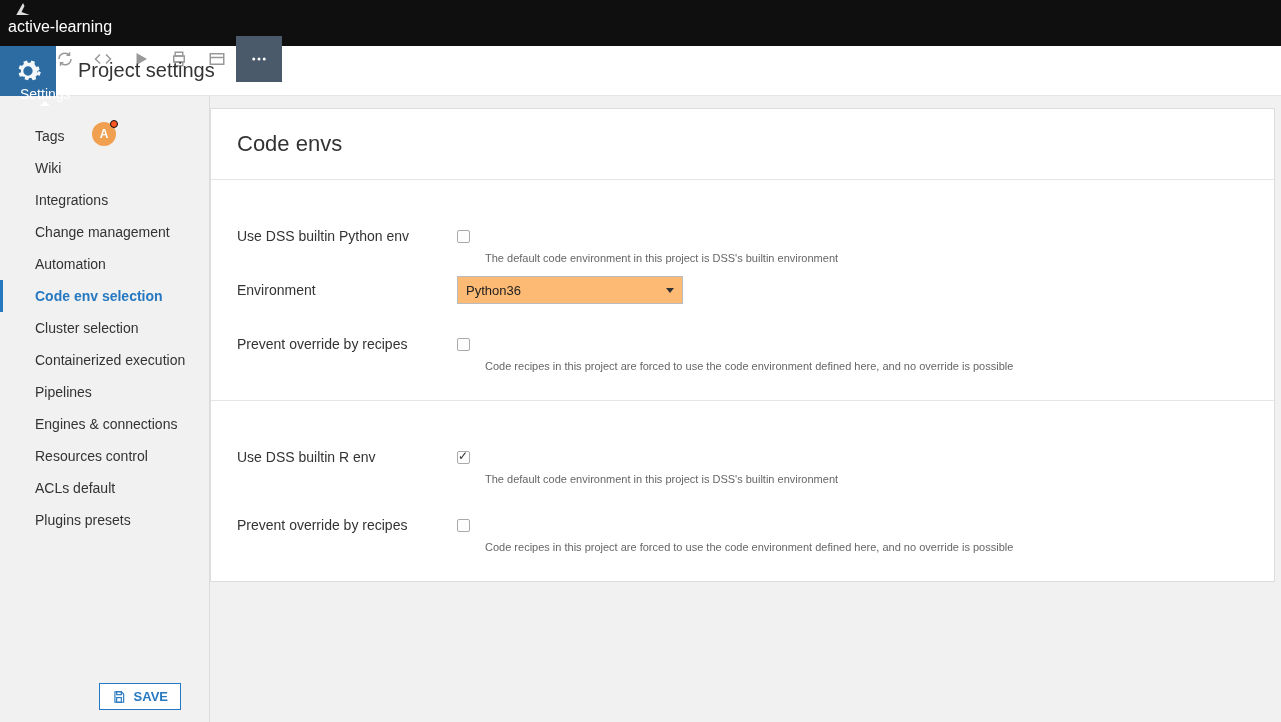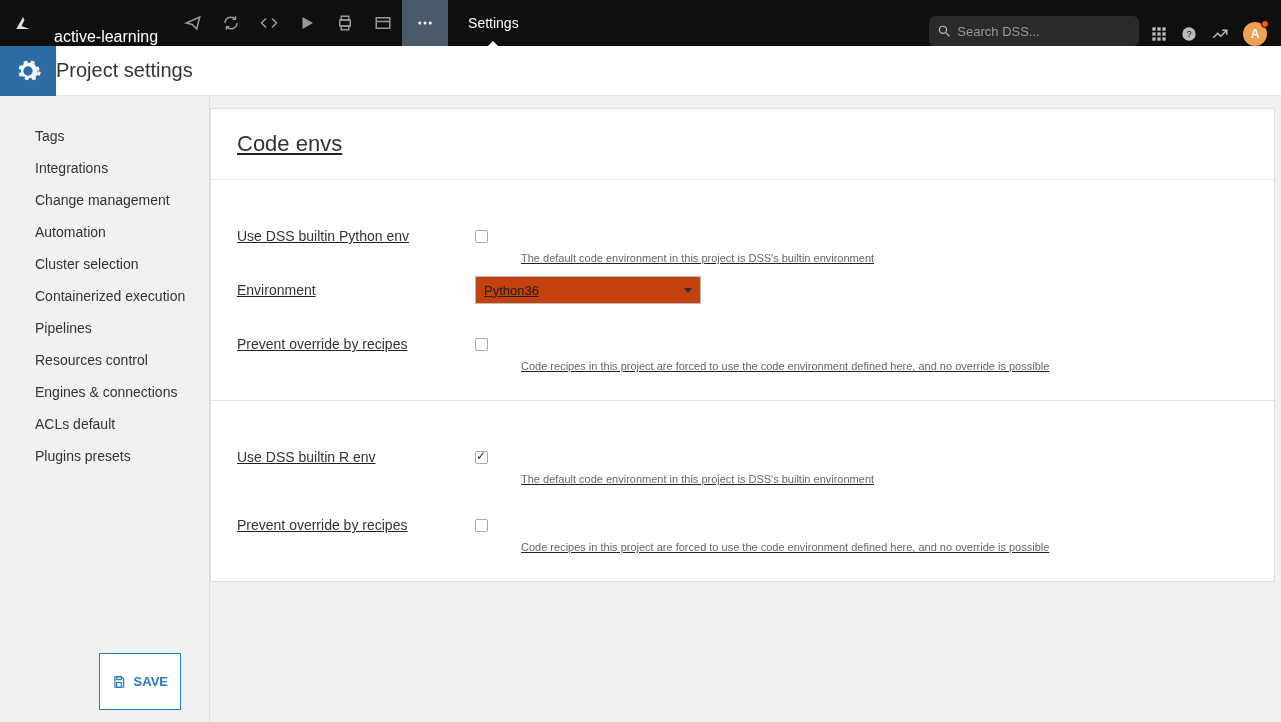--- a/index.html
+++ b/index.html
@@ -1,19 +1,19 @@
 <!DOCTYPE html>
 <html><head>
 <meta charset="utf-8">
 <style>
 * { margin: 0; padding: 0; box-sizing: border-box; }
 body { font-family: -apple-system, BlinkMacSystemFont, "Segoe UI", Helvetica, Arial, sans-serif; background: #fff; color: #222; width: 1281px; height: 722px; overflow: hidden; }
 
 
-.topbar { height: 46px; background: #0f0f0f; display: flex; align-items: flex-end; color: #ddd; }
+.topbar { height: 46px; background: #0f0f0f; display: flex; align-items: flex-start; color: #ddd; flex-direction: column; }
 .logo { width: 46px; height: 46px; display: flex; align-items: center; justify-content: center; }
 .project-name { font-size: 16px; padding: 0 8px; color: #fff; }
 .top-icons { display: flex; align-items: center; margin-left: 8px; }
 .top-icon { width: 38px; height: 46px; display: flex; align-items: center; justify-content: center; color: #999; cursor: pointer; }
 .top-icon svg { width: 18px; height: 18px; }
 .top-icon.more { background: #4a5a6a; width: 46px; }
 .top-icon.more svg { width: 22px; }
 .top-tab { padding: 4px 20px; height: 46px; display: flex; align-items: center; color: #fff; font-size: 14px; position: relative; cursor: pointer; }
 .top-tab::after { content: ""; position: absolute; bottom: 0; left: 50%; transform: translateX(-50%); border-left: 5px solid transparent; border-right: 5px solid transparent; border-bottom: 5px solid #fff; }
 .top-spacer { flex: 1; }
@@ -22,45 +22,45 @@
 .search-box input { background: transparent; border: none; outline: none; color: #ddd; font-size: 13px; width: 100%; }
 .search-box input::placeholder { color: #999; }
 .right-icons { display: flex; align-items: center; gap: 14px; padding-right: 14px; }
 .right-icons .ri { color: #bbb; cursor: pointer; display: flex; }
 .avatar { width: 24px; height: 24px; border-radius: 50%; background: #f0a050; color: #fff; display: flex; align-items: center; justify-content: center; font-size: 12px; font-weight: 600; position: relative; }
 .avatar .dot { position: absolute; top: -2px; right: -2px; width: 8px; height: 8px; border-radius: 50%; background: #ff5722; border: 1px solid #0f0f0f; }
 
 
 .page-header { display: flex; align-items: center; height: 50px; border-bottom: 1px solid #e5e5e5; background: #fff; }
 .page-header .gear-block { width: 56px; height: 50px; background: #2d6ca2; display: flex; align-items: center; justify-content: center; }
-.page-header h1 { font-size: 20px; font-weight: 400; margin-left: 0; color: #333; }
+.page-header h1 { font-size: 20px; font-weight: 400; margin-left: 22px; color: #333; }
 
 
 .body-row { display: flex; height: calc(722px - 46px - 50px); }
 .sidebar { width: 210px; background: #f1f1f1; border-right: 1px solid #ddd; padding-top: 24px; display: flex; flex-direction: column; }
 .sidebar .items { flex: 1; }
 .sidebar .item { padding: 8px 18px 8px 32px; font-size: 14px; color: #333; cursor: pointer; border-left: 3px solid transparent; }
 .sidebar .item.active { color: #2678c0; font-weight: 600; border-left-color: #2678c0; }
 .save-wrap { padding: 12px 28px 12px 0; display: flex; justify-content: flex-end; }
-.save-btn { border: 1px solid #2678c0; color: #2678c0; background: #fff; padding: 20px 12px; font-size: 13px; font-weight: 600; display: inline-flex; align-items: center; gap: 8px; cursor: pointer; }
+.save-btn { border: 1px solid #2678c0; color: #2678c0; background: #fff; padding: 5px 12px; font-size: 13px; font-weight: 600; display: inline-flex; align-items: center; gap: 8px; cursor: pointer; }
 .save-btn svg { width: 14px; height: 14px; }
 
-.main { flex: 1; padding: 12px 6px 0 0; overflow: auto; background: #f1f1f1; text-decoration: underline; }
+.main { flex: 1; padding: 12px 6px 0 0; overflow: auto; background: #f1f1f1; }
 .card { background: #fff; border: 1px solid #ddd; }
 .section { padding: 22px 26px; border-bottom: 1px solid #e5e5e5; }
 .section:last-child { border-bottom: none; }
 .card-title { font-size: 22px; font-weight: 400; color: #333; }
 .sub-title { font-size: 17px; font-weight: 600; color: #333; margin-bottom: 16px; }
-.form-row { display: flex; align-items: center; padding: 6px 0; min-height: 34px; gap: 18px; }
+.form-row { display: flex; align-items: center; padding: 6px 0; min-height: 34px; }
 .form-row .lbl { width: 220px; font-size: 14px; color: #333; }
 .form-row .ctrl { width: 28px; display: flex; justify-content: flex-start; }
 .form-row .hint { font-size: 11px; color: #666; margin-top: 44px; }
 .checkbox { width: 13px; height: 13px; border: 1px solid #aaa; border-radius: 2px; background: #fdfdfd; display: inline-block; position: relative; }
 .checkbox.checked::after { content: "✓"; position: absolute; top: -3px; left: 0px; font-size: 12px; color: #333; }
-.select { border: 1px solid #bbb; height: 28px; width: 226px; display: flex; align-items: center; justify-content: space-between; padding: 0 8px; font-size: 13px; background: #c2410c; cursor: pointer; }
+.select { border: 1px solid #bbb; height: 28px; width: 226px; display: flex; align-items: center; justify-content: space-between; padding: 0 8px; font-size: 13px; background: #fdba74; cursor: pointer; }
 .select .caret { border-left: 4px solid transparent; border-right: 4px solid transparent; border-top: 5px solid #333; }
 </style>
 </head>
 <body>
 
 <div class="topbar">
   <div class="logo">
     <svg viewBox="0 0 24 24" fill="#ddd" width="18" height="18">
         <path d="M3 20 L12 4 L14 8 L10 16 L21 20 Z"></path>
       </svg>
@@ -158,28 +158,30 @@
       </svg>
   </div>
   <h1>Project settings</h1>
 </div>
 
 <div class="body-row">
 
   <div class="sidebar">
     <div class="items">
       <div class="item">Tags</div>
+      <div class="item">Wiki</div>
       <div class="item">Integrations</div>
       <div class="item">Change management</div>
       <div class="item">Automation</div>
+      <div class="item active">Code env selection</div>
       <div class="item">Cluster selection</div>
       <div class="item">Containerized execution</div>
       <div class="item">Pipelines</div>
+      <div class="item">Engines &amp; connections</div>
       <div class="item">Resources control</div>
-      <div class="item">Engines &amp; connections</div>
       <div class="item">ACLs default</div>
       <div class="item">Plugins presets</div>
     </div>
     <div class="save-wrap">
       <button class="save-btn">
         <svg viewBox="0 0 24 24" fill="none" stroke="currentColor" stroke-width="2">
             <path d="M5 3h11l4 4v14H5z"></path>
             <rect x="8" y="3" width="8" height="5"></rect>
             <rect x="8" y="13" width="8" height="8"></rect>
           </svg>

